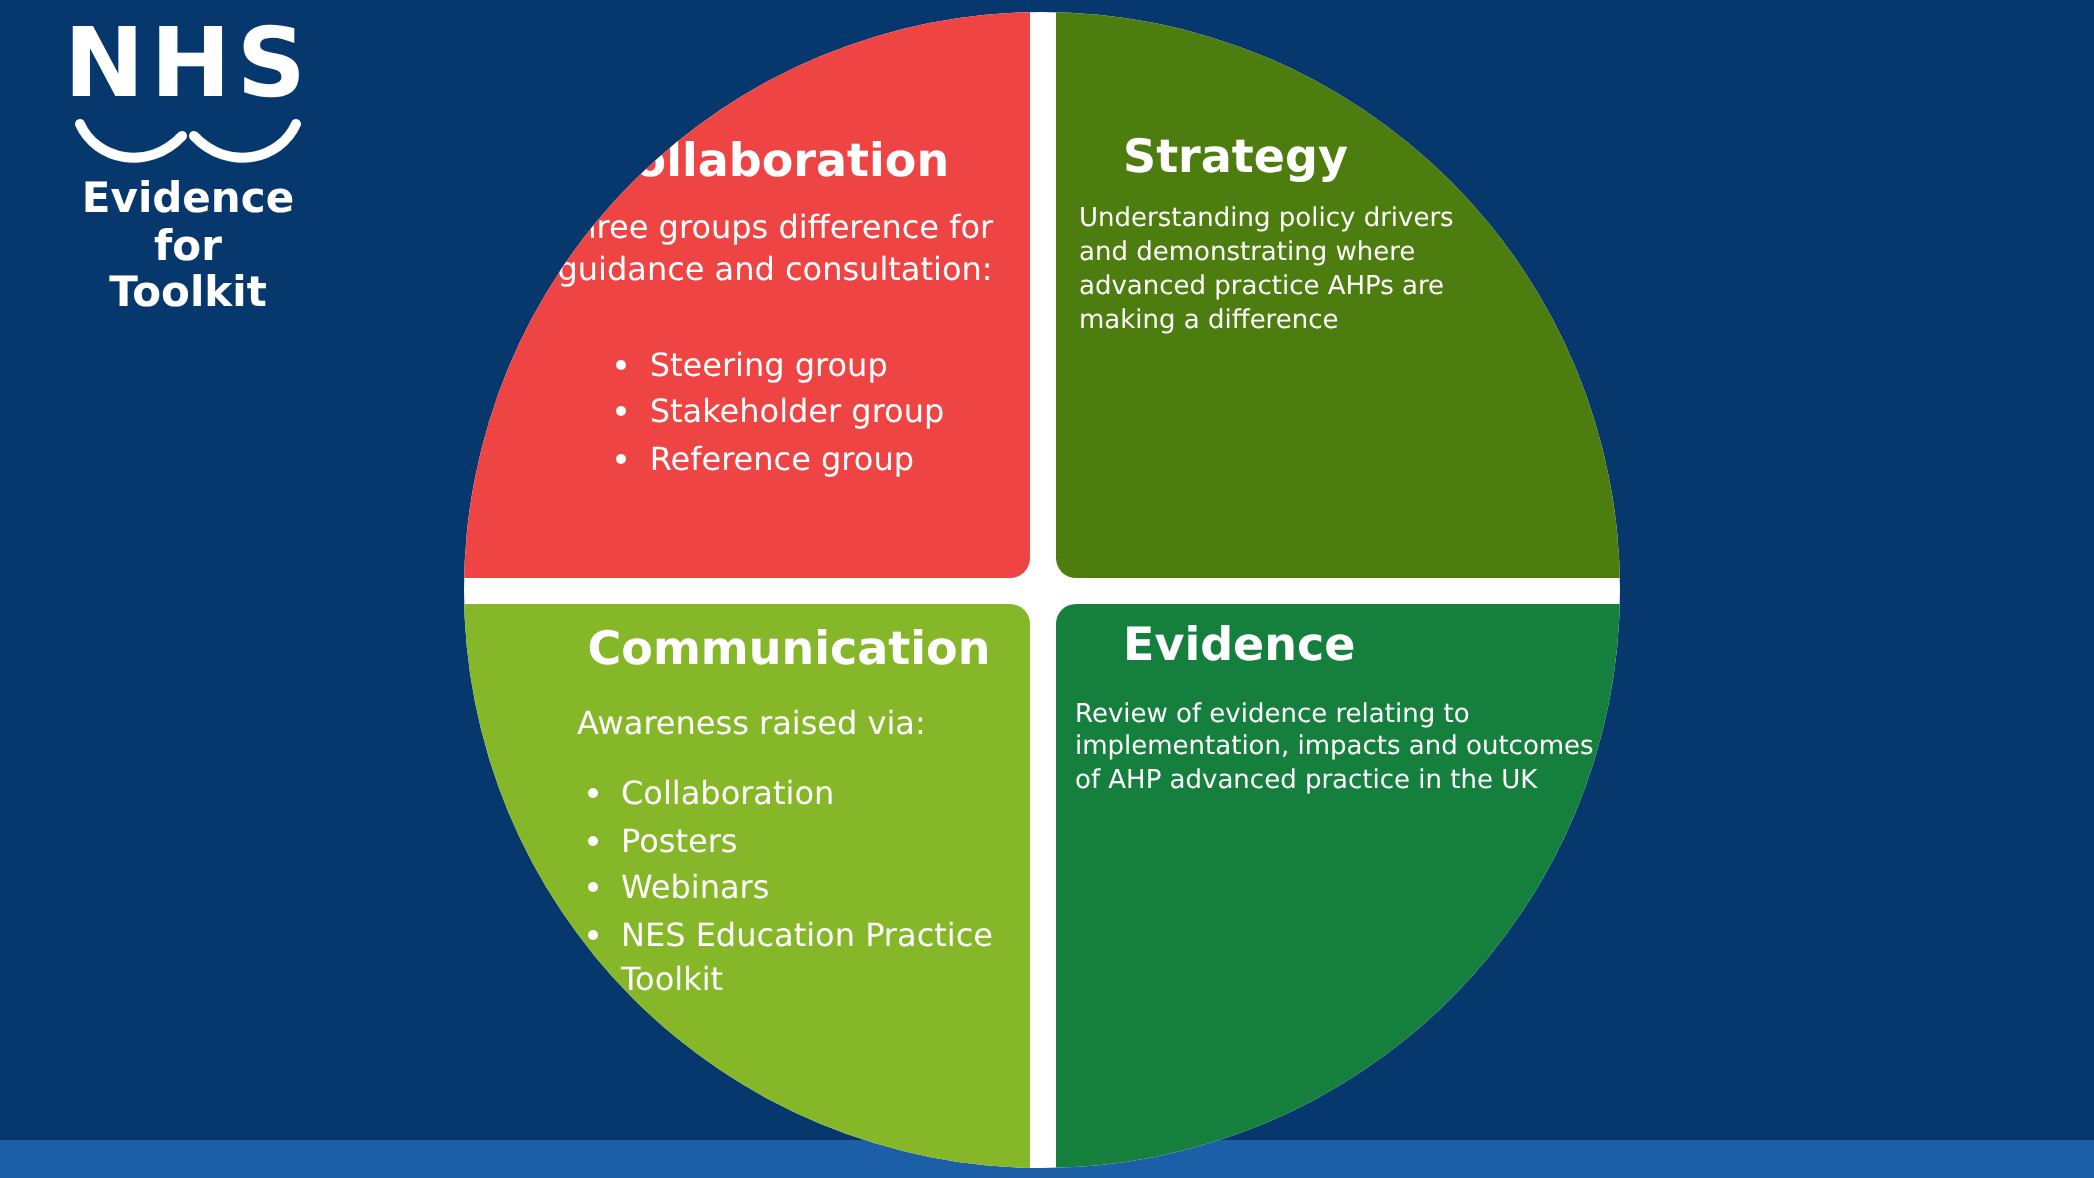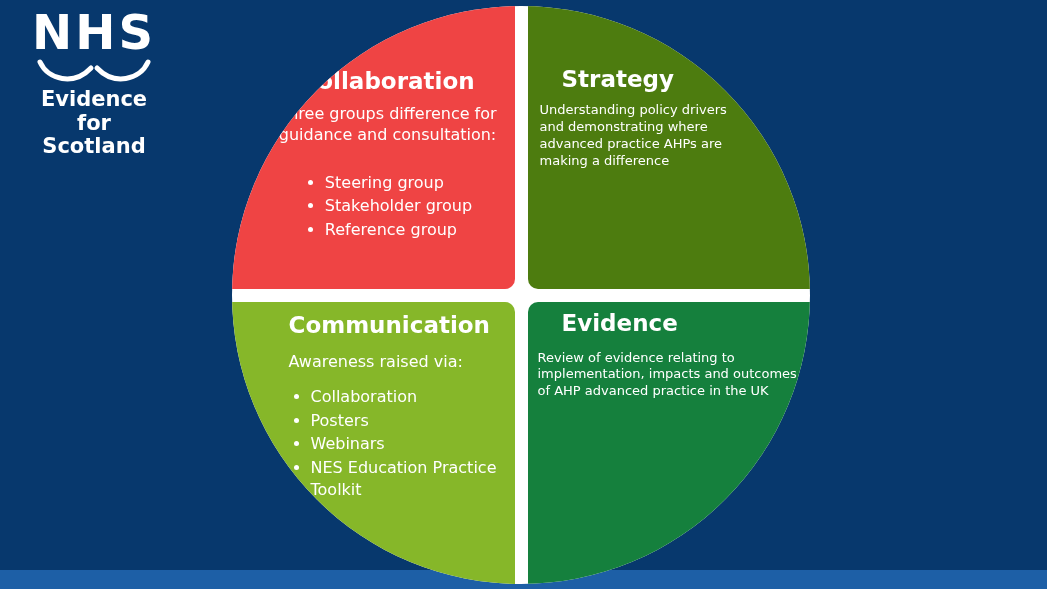--- a/index.html
+++ b/index.html
@@ -101,21 +101,21 @@
   .content-tr .q-title { margin-left: 22px; }
 
   
   .content-bl {
     position: absolute;
     right: 14px;
     top: 10px;
     width: 212px;
     text-align: left;
   }
-  .content-bl .q-title { text-align: left; margin-bottom: 14px; }
+  .content-bl .q-title { text-align: center; margin-bottom: 14px; }
 
   
   .content-br {
     position: absolute;
     left: 10px;
     top: 8px;
     width: 264px;
     text-align: left;
   }
   .content-br .q-title { margin-left: 24px; margin-bottom: 14px; }
@@ -129,21 +129,21 @@
 
   <div class="logo">
     <div class="logo-brand">NHS</div>
     <svg class="logo-swoosh" width="120" height="28" viewBox="0 0 120 28" aria-hidden="true">
       <path d="M6 4 C 14 22, 40 28, 57 10" fill="none" stroke="#ffffff" stroke-width="5" stroke-linecap="round"></path>
       <path d="M114 4 C 106 22, 80 28, 63 10" fill="none" stroke="#ffffff" stroke-width="5" stroke-linecap="round"></path>
     </svg>
     <div class="logo-lines">
       <div>Evidence</div>
       <div>for</div>
-      <div>Scotland</div>
+      <div>Toolkit</div>
     </div>
   </div>
 
   <div class="circle">
 
     <div class="quad tl" style="background-color: #ef4444;">
       <div class="content-tl">
         <h2 class="q-title">Collaboration</h2>
         <p class="q-intro">Three groups difference for guidance and consultation:</p>
         <div class="bullet-wrap">

